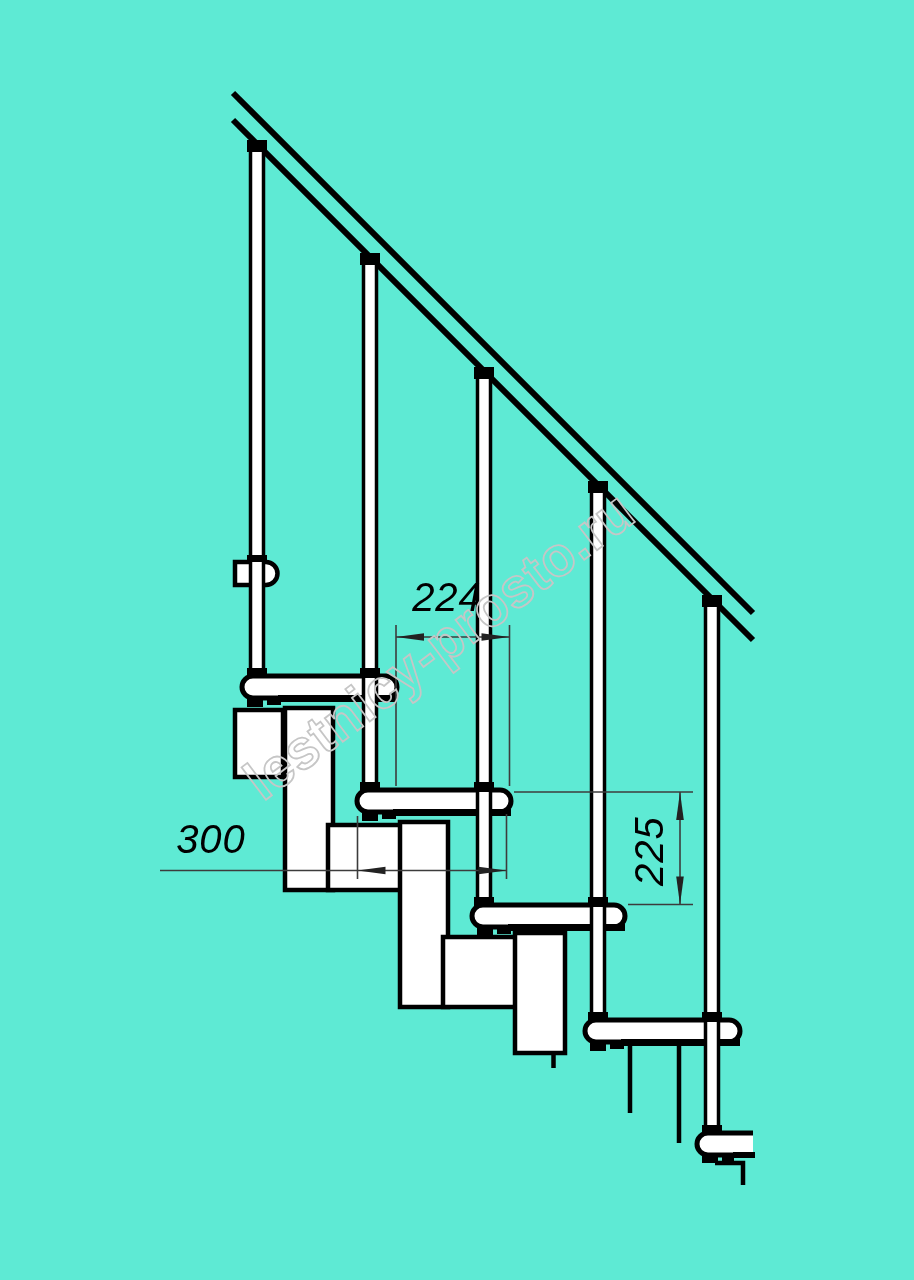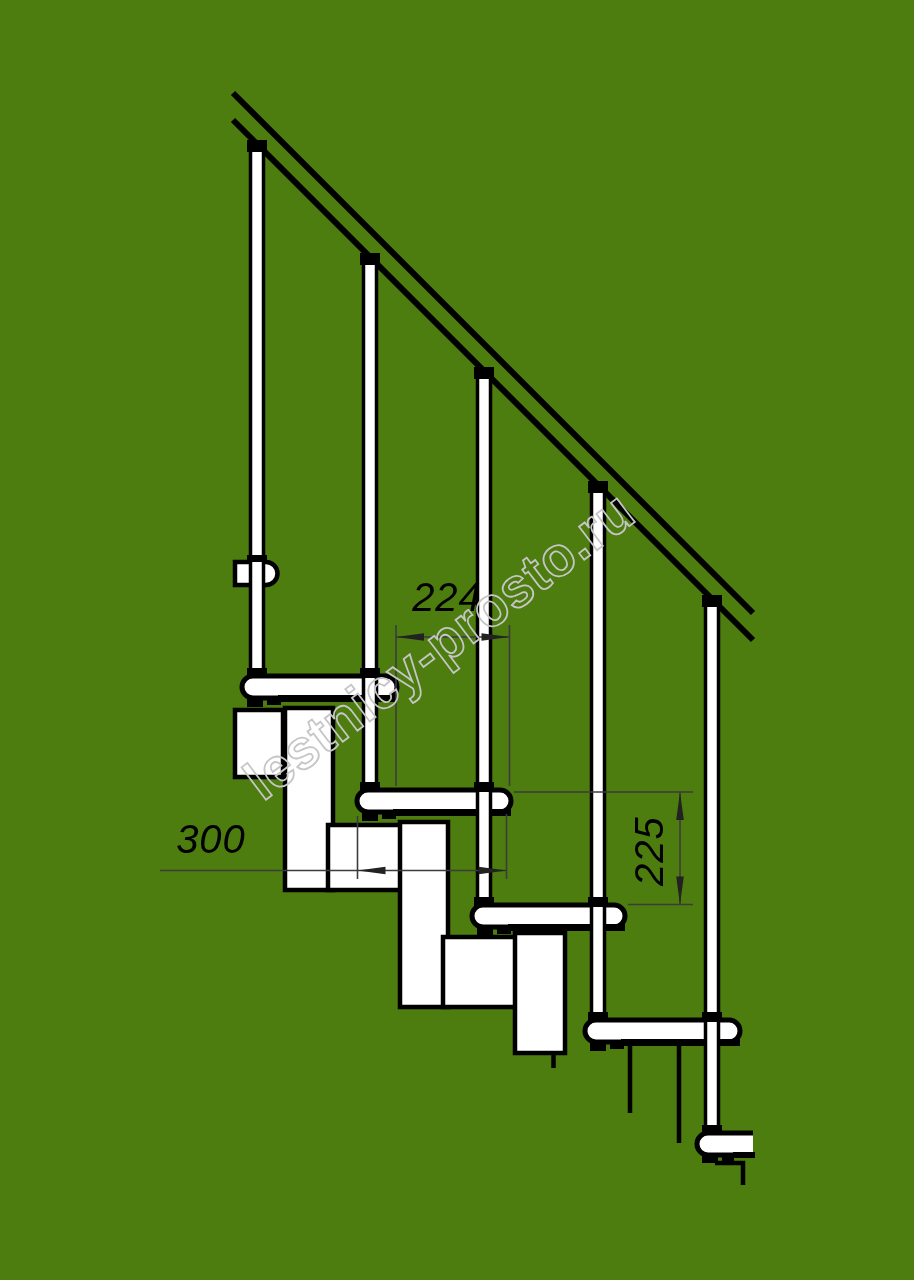--- a/index.html
+++ b/index.html
@@ -1,19 +1,19 @@
 <!DOCTYPE html>
 <html><head>
 <meta charset="utf-8">
 <style>
   html,body{margin:0;padding:0;background:#ffffff;}
   .canvas{
     position:relative;
     width:914px;height:1280px;
-    background:#4d7c0f;
+    background:#5eead4;
     overflow:hidden;
     font-family:"Liberation Sans", sans-serif;
   }
   svg{display:block;}
   .dim-text{
     font-family:"Liberation Sans", sans-serif;
     font-style:italic;
     font-size:40px;
     letter-spacing:1px;
   }

